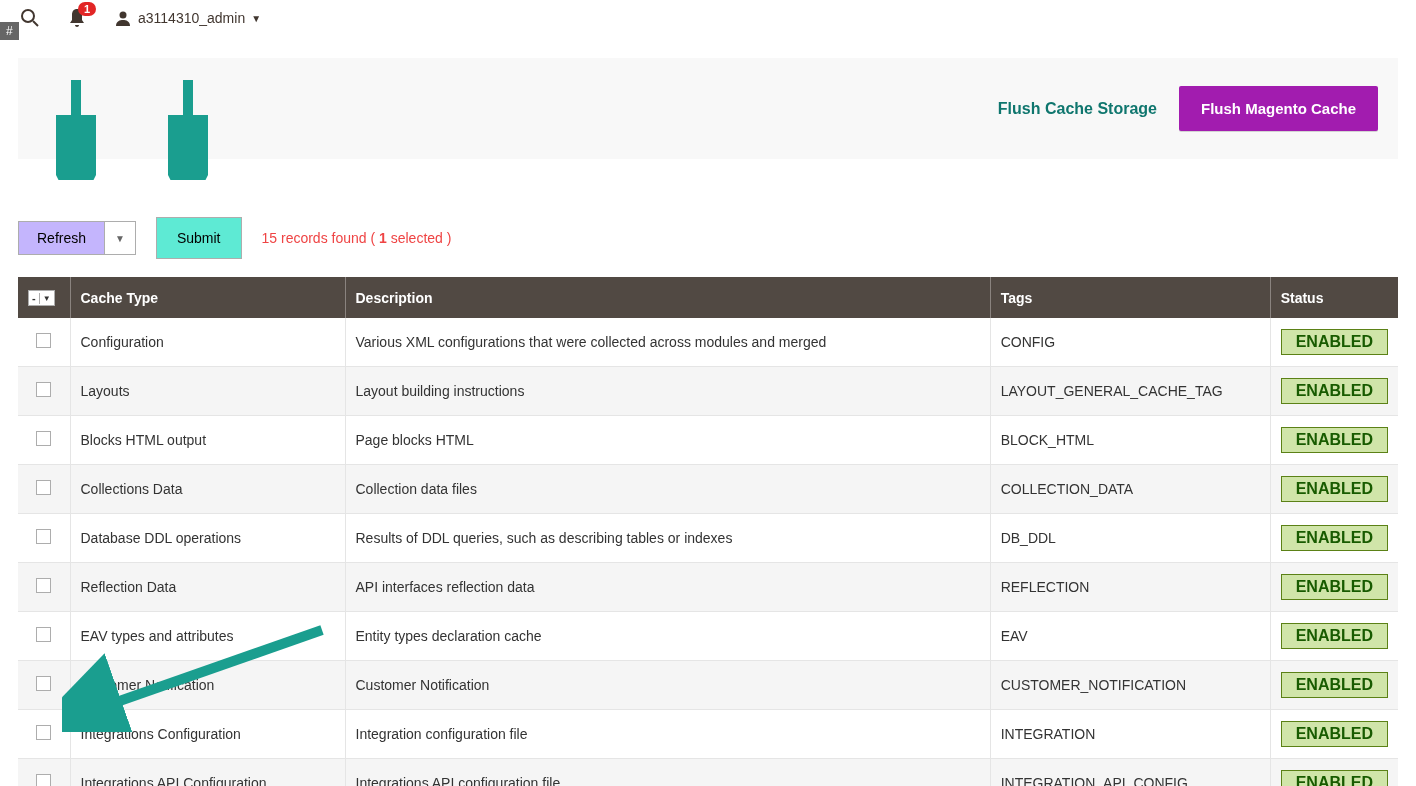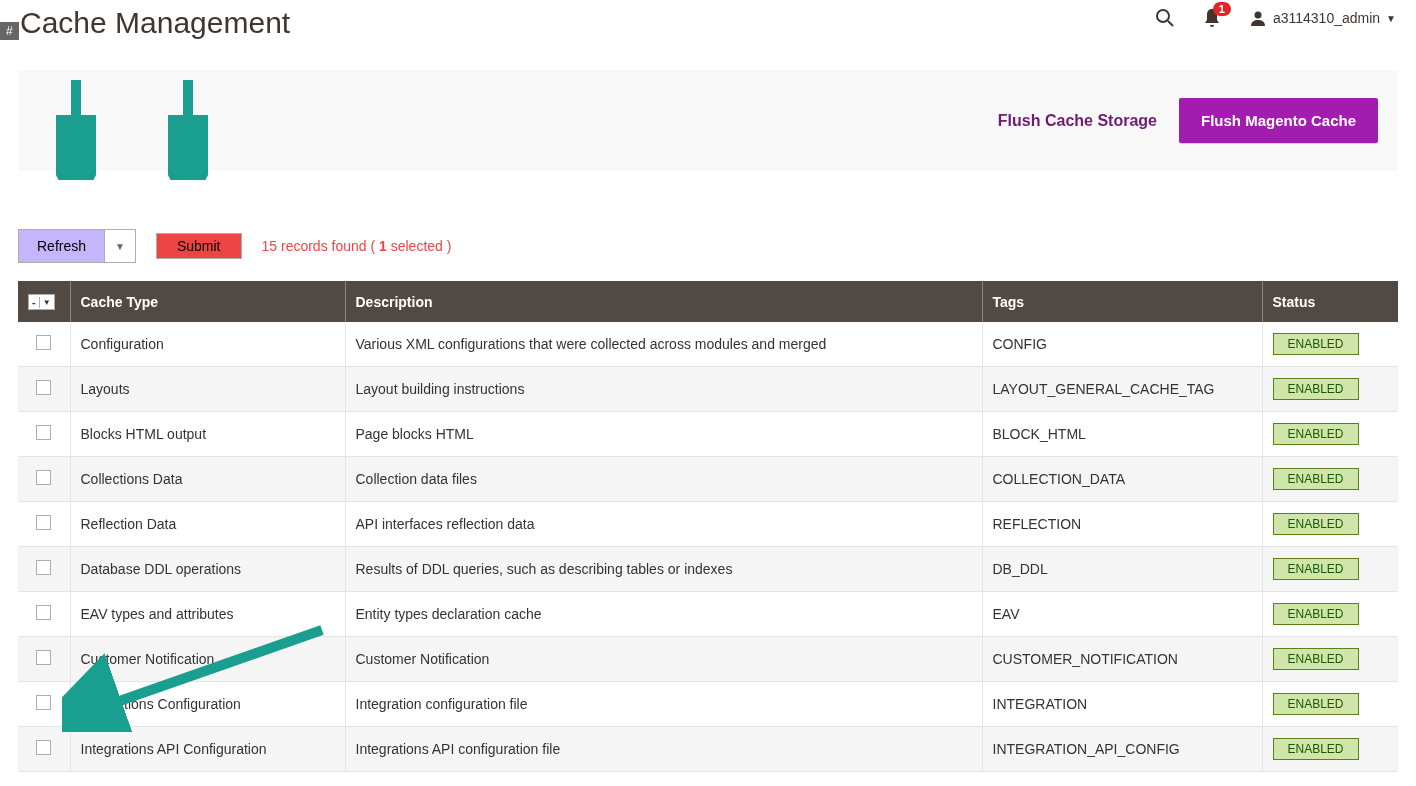--- a/index.html
+++ b/index.html
@@ -9,61 +9,60 @@
 .header { display: flex; justify-content: space-between; align-items: flex-start; padding: 0 20px; }
 .page-title { font-size: 30px; font-weight: 400; color: #41362f; padding: 6px 0 0 0; }
 .header-actions { display: flex; align-items: center; gap: 28px; padding-top: 8px; }
 .search-icon svg, .bell-icon svg, .user-icon svg { display: block; }
 .bell-wrap { position: relative; cursor: pointer; }
 .badge { position: absolute; top: -6px; right: -10px; background: #e22626; color: #fff; border-radius: 10px; font-size: 11px; padding: 1px 6px; font-weight: 600; }
 .user-wrap { display: flex; align-items: center; gap: 6px; cursor: pointer; color: #41362f; font-size: 14px; }
 .caret-down { font-size: 10px; color: #41362f; }
 
 .toolbar-top { background: #f8f8f8; margin: 30px 18px 0 18px; padding: 28px 20px; display: flex; justify-content: flex-end; align-items: center; gap: 22px; }
-.btn-flush-storage { font-size: 16px; font-weight: 600; color: #701a75; cursor: pointer; }
+.btn-flush-storage { font-size: 16px; font-weight: 600; color: #0f766e; cursor: pointer; }
 .btn-flush-magento { background: #a21caf; color: #fff; border: none; padding: 14px 22px; font-size: 15px; font-weight: 600; cursor: pointer; border-radius: 2px; box-shadow: 0 1px 0 rgba(0,0,0,.15); }
 
 .controls-row { display: flex; align-items: center; gap: 20px; padding: 58px 18px 18px 18px; position: relative; }
 .refresh-group { display: inline-flex; border: 1px solid #adadad; }
 .refresh-btn { background: #c4b5fd; border: none; padding: 8px 18px; font-size: 14px; cursor: pointer; }
 .refresh-caret { background: #fff; border: none; border-left: 1px solid #adadad; padding: 8px 10px; cursor: pointer; font-size: 10px; color: #666; }
-.submit-btn { background: #ef4444; border: 1px solid #adadad; padding: 4px 20px; font-size: 14px; cursor: pointer; }
+.submit-btn { background: #5eead4; border: 1px solid #adadad; padding: 12px 20px; font-size: 14px; cursor: pointer; }
 .records-found { font-size: 14px; color: #ef4444; }
 .records-found b { font-weight: 700; }
 
 .table { width: calc(100% - 36px); margin: 0 18px; border-collapse: collapse; }
 .table thead th { background: #514943; color: #fff; font-weight: 600; font-size: 14px; text-align: left; padding: 12px 10px; border-right: 1px solid #8a837f; }
 .table thead th:last-child { border-right: none; }
 .th-check { width: 52px; text-align: center; }
 .th-check .check-select { display: inline-flex; align-items: center; background: #fff; border: 1px solid #adadad; }
 .th-check .check-select span { padding: 1px 3px; font-size: 11px; color: #333; }
 .th-check .check-select .sep { border-left: 1px solid #adadad; padding: 1px 3px; font-size: 8px; color: #333; }
 .th-type { width: 275px; }
 .th-desc { }
 .th-tags { width: 280px; }
-.th-status { width: 136px; }
+.th-status { width: 120px; }
 .table tbody tr { border-bottom: 1px solid #e5e5e5; }
 .table tbody tr:nth-child(even) { background: #f5f5f5; }
 .table tbody td { padding: 11px 10px; font-size: 14px; color: #333; vertical-align: middle; border-right: 1px solid #e5e5e5; }
 .table tbody td:last-child { border-right: none; }
 .td-check { text-align: center; }
 .checkbox { width: 15px; height: 15px; border: 1px solid #adadad; display: inline-block; background: #fff; position: relative; cursor: pointer; }
-.status-badge { display: inline-block; background: #d0e5a9; border: 1px solid #5b8116; color: #185b00; font-size: 12px; font-weight: 400; padding: 3px 14px; text-align: center; min-width: 86px; }
+.status-badge { display: inline-block; background: #d0e5a9; border: 1px solid #5b8116; color: #185b00; font-size: 16px; font-weight: 700; padding: 3px 14px; text-align: center; min-width: 86px; }
 
 .arrow { position: absolute; pointer-events: none; }
 .arrow svg { display: block; }
 </style>
 </head>
 <body>
 
 <div class="page">
   <div class="hash-tag">#</div>
 
   <div class="header">
-    <h1 class="page-title">Cache Management</h1>
     <div class="header-actions">
       <span class="search-icon">
         <svg width="20" height="20" viewBox="0 0 20 20">
             <circle cx="8" cy="8" r="6" stroke="#41362f" stroke-width="2" fill="none"></circle>
             <line x1="13" y1="13" x2="18" y2="18" stroke="#41362f" stroke-width="2"></line>
           </svg>
       </span>
       <span class="bell-wrap">
         <span class="bell-icon">
           <svg width="18" height="20" viewBox="0 0 18 20">
@@ -171,34 +170,34 @@
         </tr>
         <tr>
           <td class="td-check"><span class="checkbox"></span></td>
           <td>Collections Data</td>
           <td>Collection data files</td>
           <td>COLLECTION_DATA</td>
           <td><span class="status-badge">ENABLED</span></td>
         </tr>
         <tr>
           <td class="td-check"><span class="checkbox"></span></td>
+          <td>Database DDL operations</td>
+          <td>Results of DDL queries, such as describing tables or indexes</td>
+          <td>DB_DDL</td>
+          <td><span class="status-badge">ENABLED</span></td>
+        </tr>
+        <tr>
+          <td class="td-check"><span class="checkbox"></span></td>
           <td>Reflection Data</td>
           <td>API interfaces reflection data</td>
           <td>REFLECTION</td>
           <td><span class="status-badge">ENABLED</span></td>
         </tr>
         <tr>
           <td class="td-check"><span class="checkbox"></span></td>
-          <td>Database DDL operations</td>
-          <td>Results of DDL queries, such as describing tables or indexes</td>
-          <td>DB_DDL</td>
-          <td><span class="status-badge">ENABLED</span></td>
-        </tr>
-        <tr>
-          <td class="td-check"><span class="checkbox"></span></td>
           <td>EAV types and attributes</td>
           <td>Entity types declaration cache</td>
           <td>EAV</td>
           <td><span class="status-badge">ENABLED</span></td>
         </tr>
         <tr>
           <td class="td-check"><span class="checkbox"></span></td>
           <td>Customer Notification</td>
           <td>Customer Notification</td>
           <td>CUSTOMER_NOTIFICATION</td>

